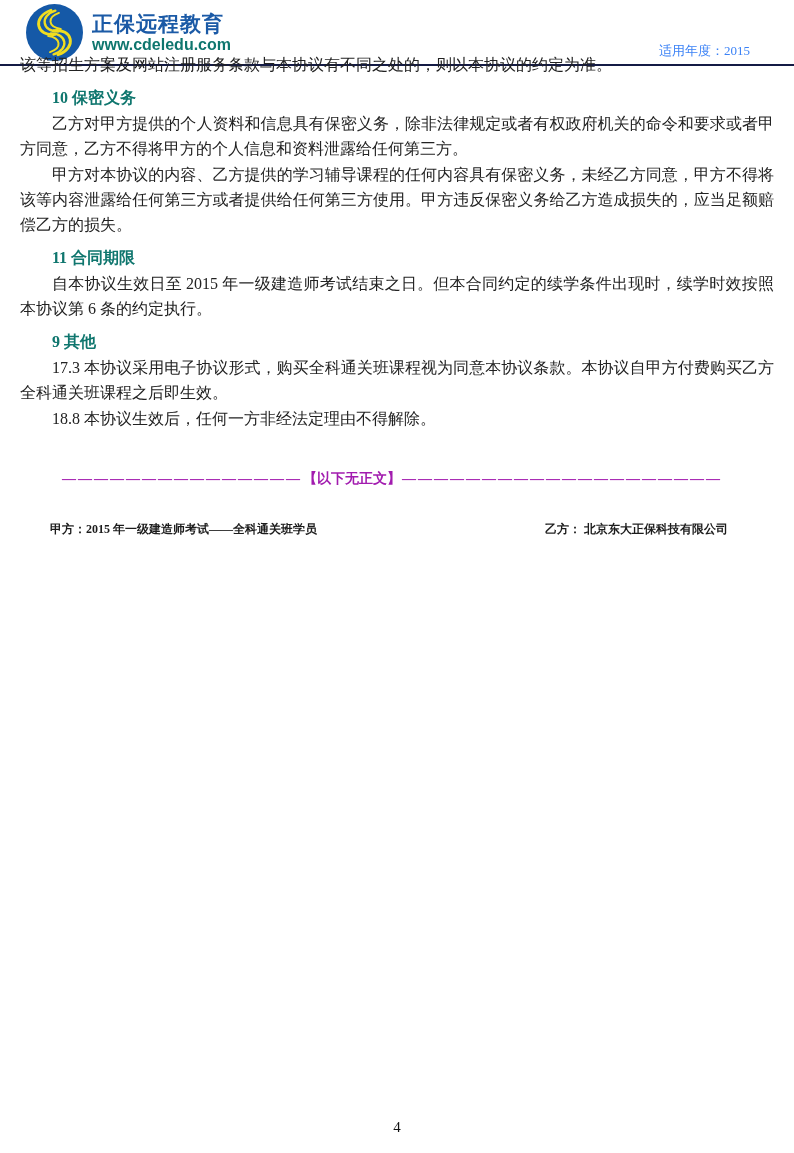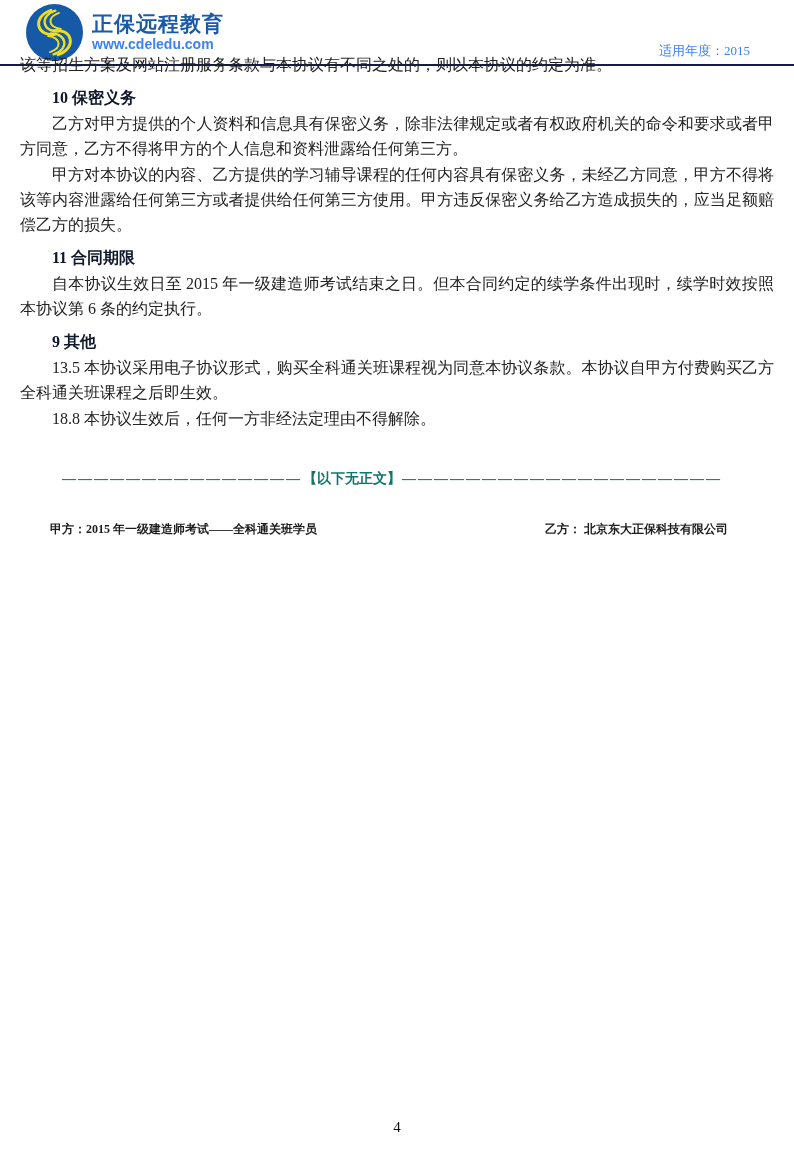--- a/index.html
+++ b/index.html
@@ -18,46 +18,46 @@
   .logo-wrap{width:57px;height:57px;flex:0 0 auto;}
   .logo-wrap svg{width:57px;height:57px;display:block;}
   .brand-text{display:flex;flex-direction:column;justify-content:center;}
   .brand-name{
     font-family:"Liberation Sans","DejaVu Sans",sans-serif;
     font-weight:bold;font-size:21px;line-height:24px;
     color:#1b5aa6;letter-spacing:1px;
   }
   .brand-url{
     font-family:"Liberation Sans","DejaVu Sans",sans-serif;
-    font-weight:bold;font-size:14px;line-height:17px;
-    color:#3b82f6;
+    font-weight:bold;font-size:16px;line-height:17px;
+    color:#0f766e;
   }
   .year{
     position:absolute;right:44px;top:42px;
     font-size:13px;color:#3b82f6;
   }
   .hdr-rule{
     position:absolute;top:64px;left:0;width:794px;height:2px;
     background:#141b45;
   }
   
   .doc{
     position:absolute;top:51px;left:20px;width:754px;
     font-size:16px;line-height:25px;text-align:justify;
   }
   .doc p{margin:1px 0;}
   .doc p.ind{text-indent:32px;font-family:Liberation Serif, serif;}
   .doc h3{
     margin:8px 0 1px 0;padding-left:32px;
-    font-size:16px;line-height:25px;font-weight:bold;color:#0f172a;
+    font-size:16px;line-height:25px;font-weight:bold;color:#0f766e;
   }
   .divider{
     margin-top:38px;
     padding-left:42px;
-    font-weight:bold;font-size:14px;line-height:20px;color:#0f766e;
+    font-weight:bold;font-size:14px;line-height:20px;color:#a21caf;
     white-space:nowrap;text-align:left;text-indent:0;
   }
   .divider .dash{letter-spacing:2px;}
   .divider .divlabel{padding:0 1px;}
   .signatures{
     margin-top:28px;
     display:flex;justify-content:space-between;
     padding-left:30px;padding-right:46px;
     font-weight:bold;font-size:12px;line-height:25px;color:#1c1c1c;
     text-align:left;text-indent:0;
@@ -103,21 +103,21 @@
     <p>该等招生方案及网站注册服务条款与本协议有不同之处的，则以本协议的约定为准。</p>
 
     <h3>10 保密义务</h3>
     <p class="ind">乙方对甲方提供的个人资料和信息具有保密义务，除非法律规定或者有权政府机关的命令和要求或者甲方同意，乙方不得将甲方的个人信息和资料泄露给任何第三方。</p>
     <p class="ind">甲方对本协议的内容、乙方提供的学习辅导课程的任何内容具有保密义务，未经乙方同意，甲方不得将该等内容泄露给任何第三方或者提供给任何第三方使用。甲方违反保密义务给乙方造成损失的，应当足额赔偿乙方的损失。</p>
 
     <h3>11 合同期限</h3>
     <p class="ind">自本协议生效日至 2015 年一级建造师考试结束之日。但本合同约定的续学条件出现时，续学时效按照本协议第 6 条的约定执行。</p>
 
     <h3>9 其他</h3>
-    <p class="ind">13.5 本协议采用电子协议形式，购买全科通关班课程视为同意本协议条款。本协议自甲方付费购买乙方全科通关班课程之后即生效。</p>
+    <p class="ind">17.3 本协议采用电子协议形式，购买全科通关班课程视为同意本协议条款。本协议自甲方付费购买乙方全科通关班课程之后即生效。</p>
     <p class="ind">18.8 本协议生效后，任何一方非经法定理由不得解除。</p>
 
     <div class="divider">
       <span class="dash">———————————————</span><span class="divlabel">【以下无正文】</span><span class="dash">————————————————————</span>
     </div>
 
     <div class="signatures">
       <span>甲方：2015 年一级建造师考试——全科通关班学员</span>
       <span>乙方： 北京东大正保科技有限公司</span>
     </div>

